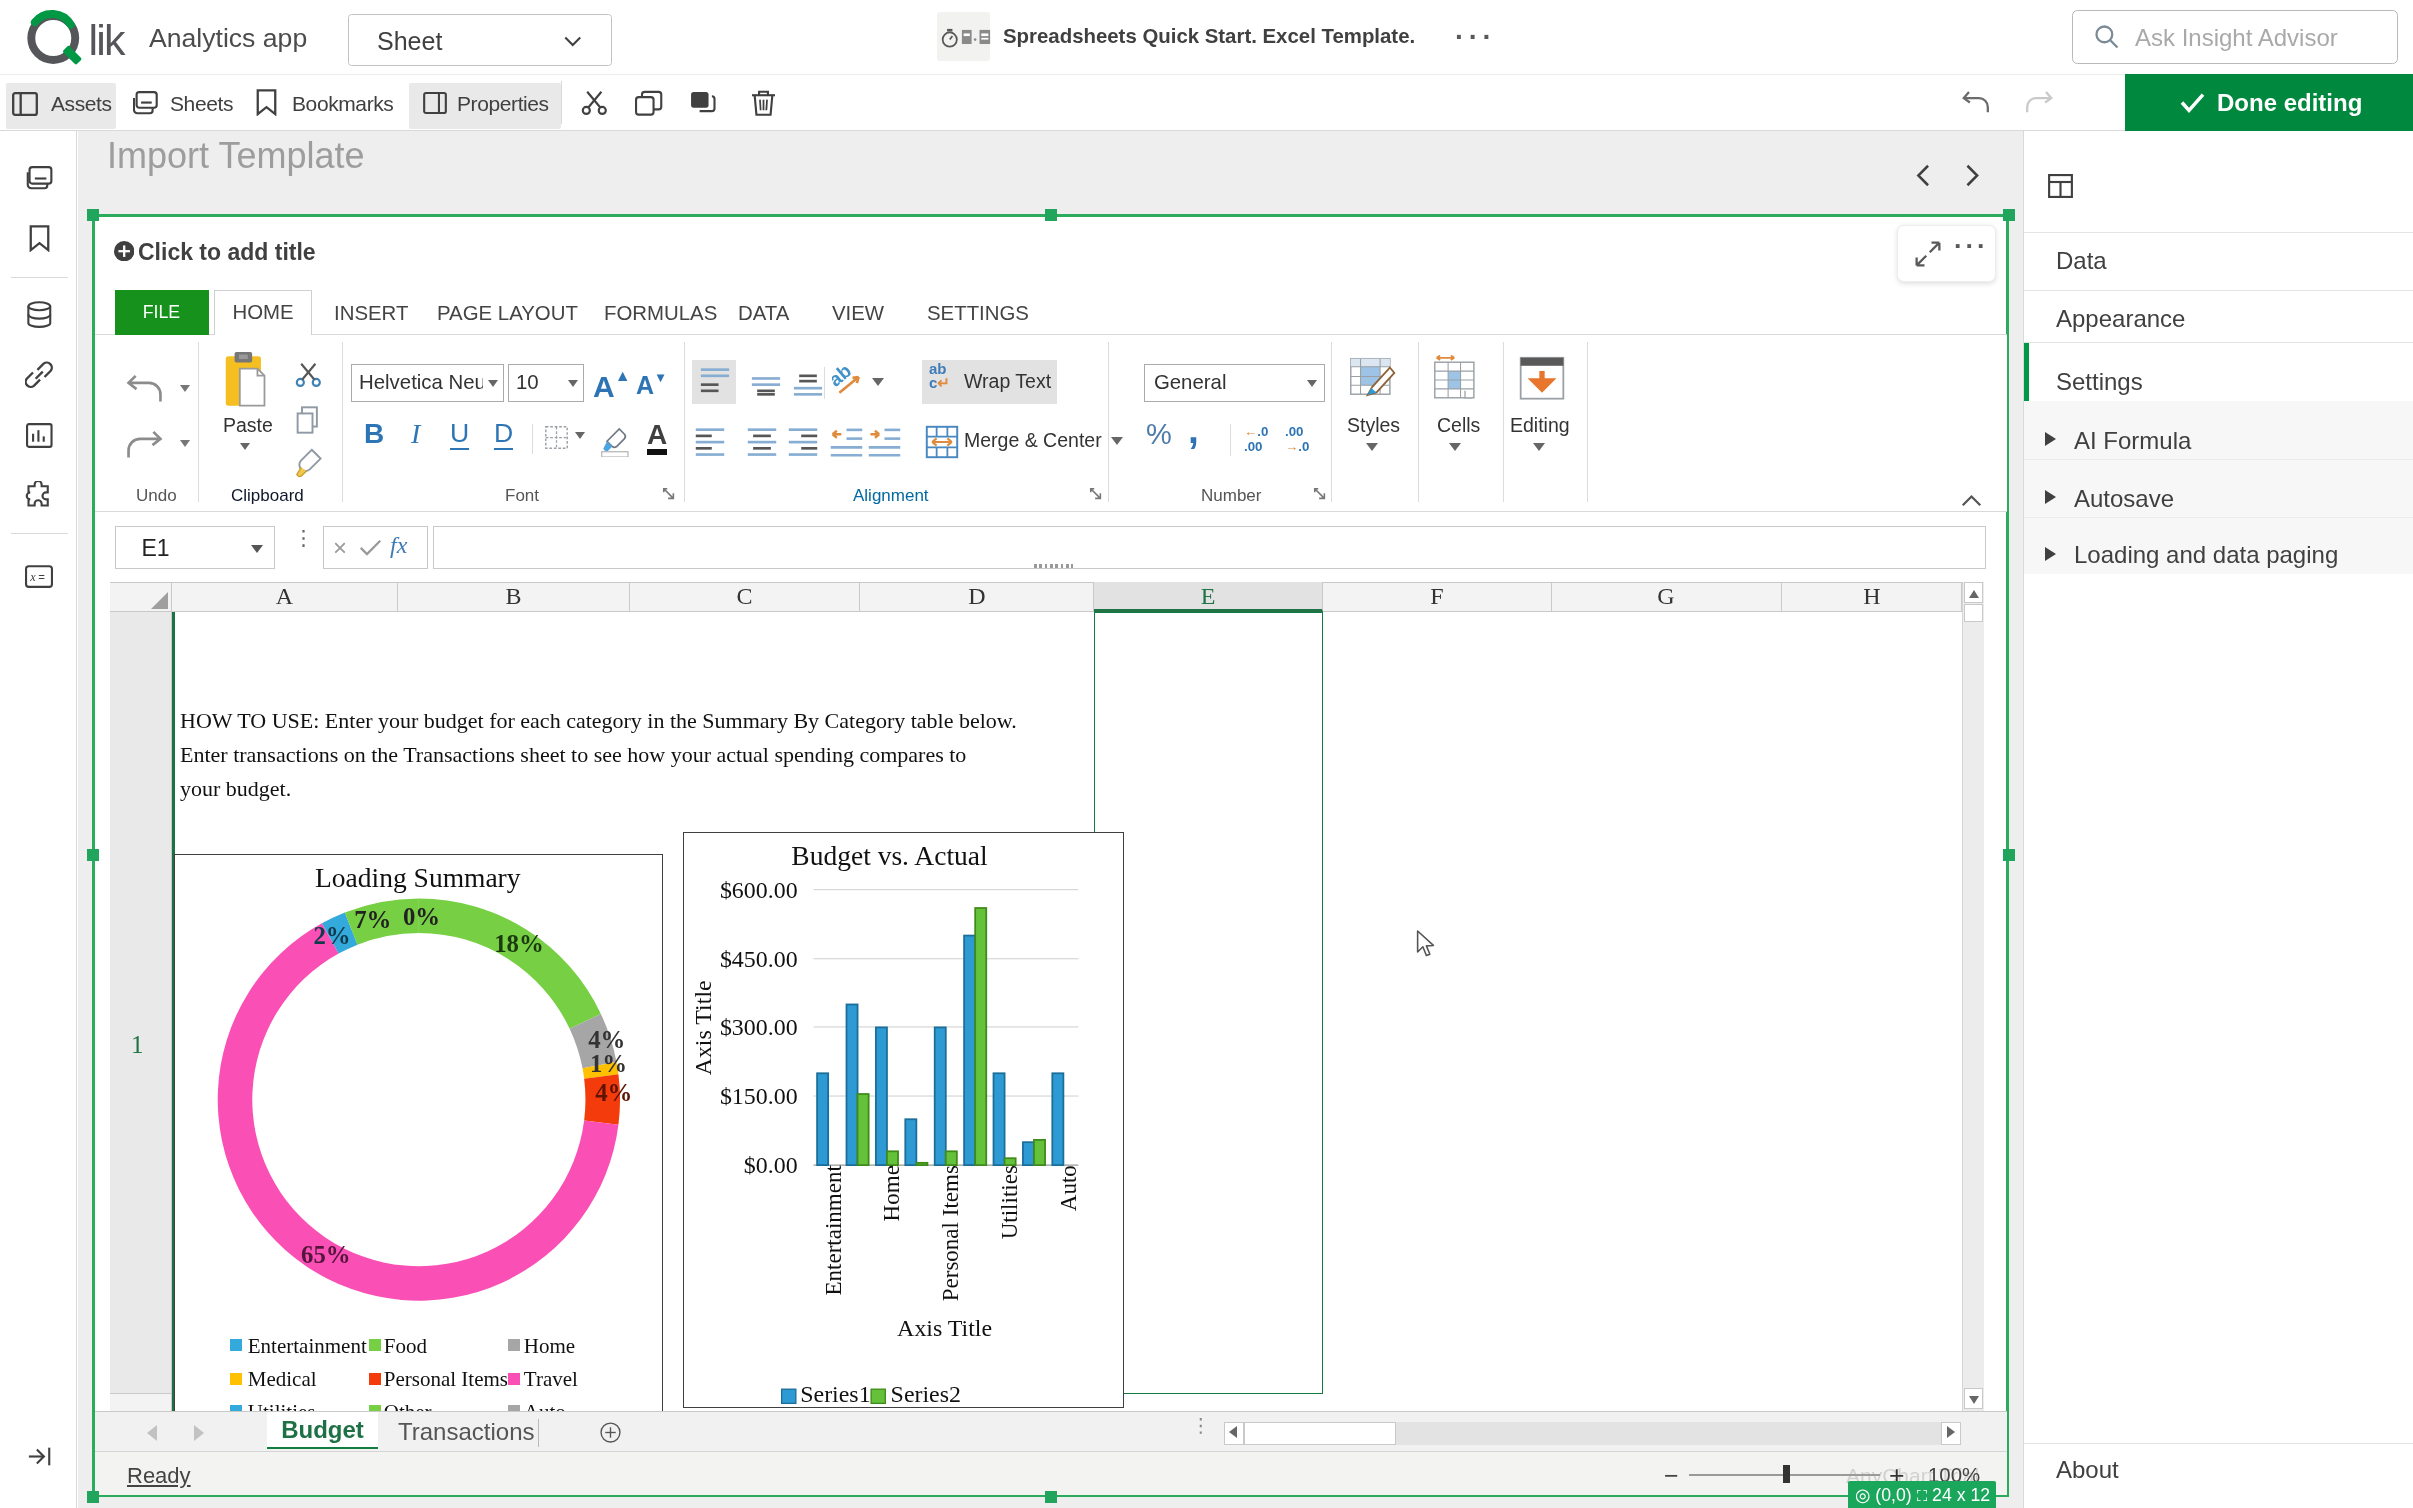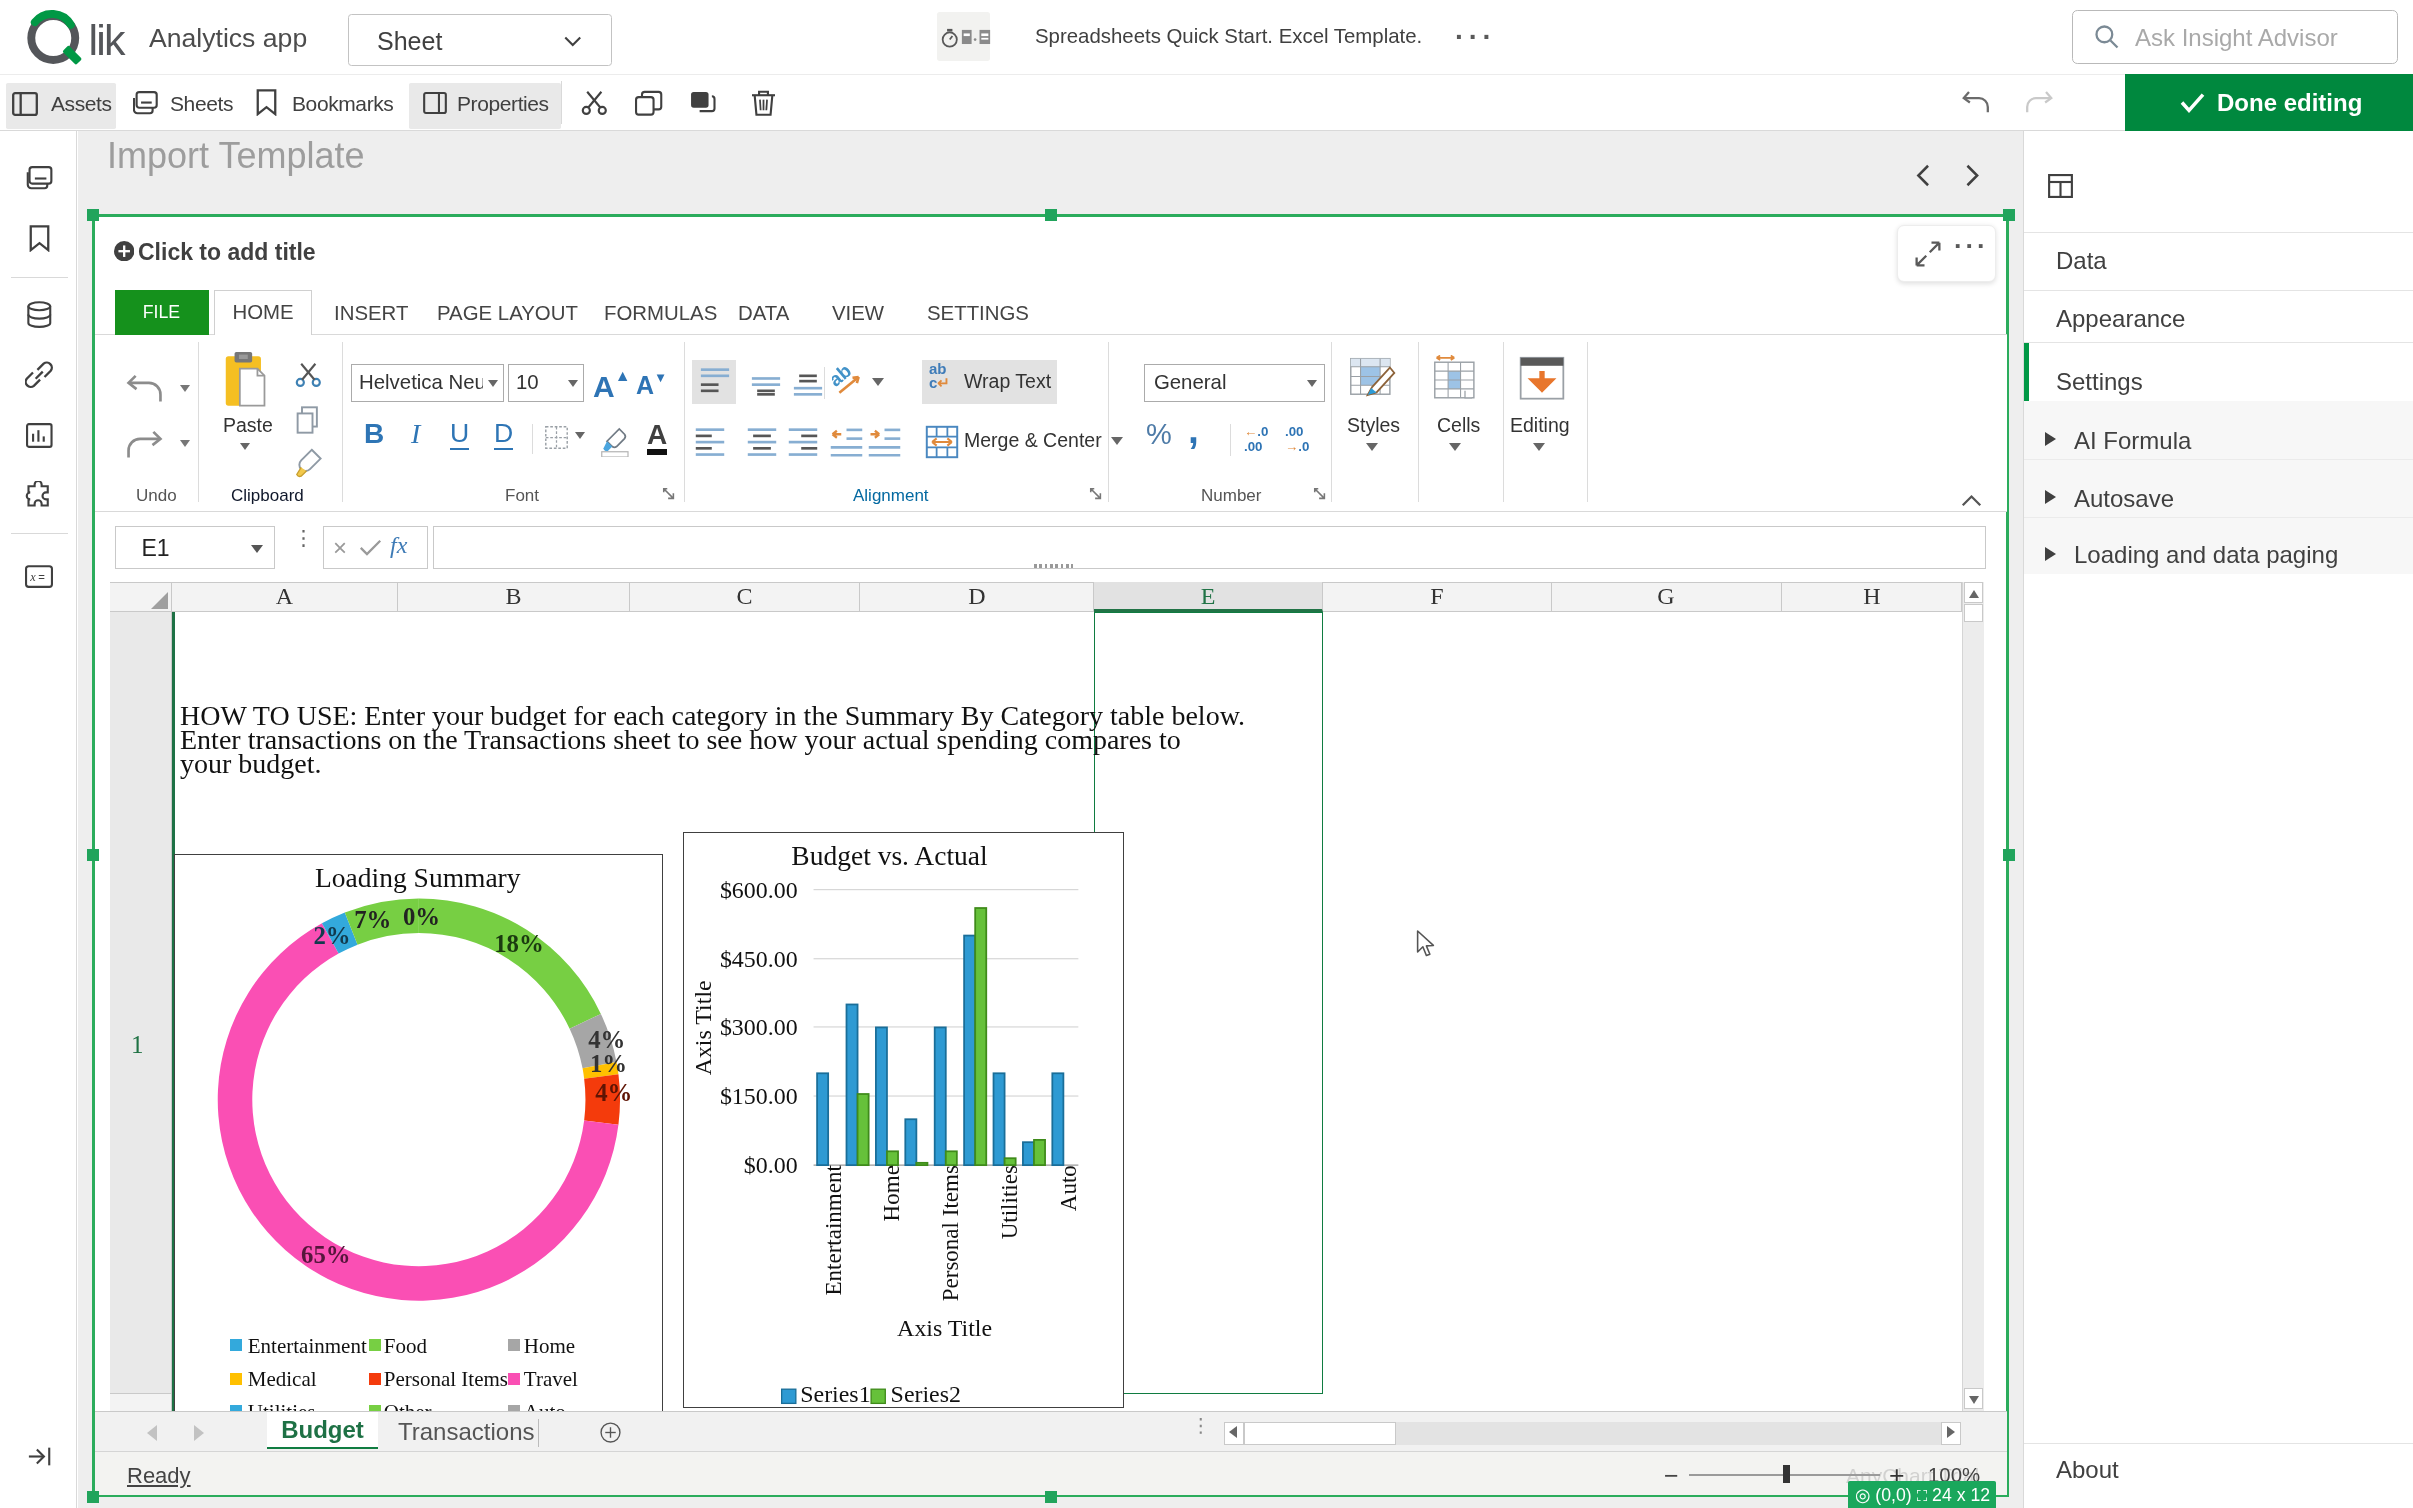--- a/index.html
+++ b/index.html
@@ -34,21 +34,21 @@
       <line x1="11" y1="13" x2="14" y2="9" stroke="#595959" stroke-width="2"></line>
   </svg>
   <svg class="ab" style="left:961px;top:29px" width="30" height="17.7" viewBox="0 0 34 20">
     <rect x="1" y="1" width="11" height="16" fill="#8a8a8a"></rect>
       <rect x="3" y="5" width="7" height="3" fill="#fff"></rect>
     <circle cx="16" cy="12" r="1.5" fill="#8a8a8a"></circle>
     <rect x="21" y="1" width="12" height="16" fill="#8a8a8a"></rect>
       <rect x="23" y="5" width="8" height="3" fill="#fff"></rect>
       <rect x="23" y="10" width="8" height="2" fill="#fff"></rect>
   </svg>
-  <div class="ab" style="left:1003px;top:25px;font-size:20.4px;font-weight:normal;color:#404040;margin-left:32px;">Spreadsheets Quick Start. Excel Template.</div>
+  <div class="ab" style="left:1003px;top:25px;font-size:20.4px;font-weight:bold;color:#404040;">Spreadsheets Quick Start. Excel Template.</div>
   <div class="ab" style="left:1455px;top:21px;font-size:28px;letter-spacing:4.4px;color:#595959;font-weight:bold;">···</div>
 
   <div class="ab" style="left:2072px;top:9.7px;width:326px;height:54px;border:1.8px solid #b9b9b9;border-radius:5.3px;box-sizing:border-box;">
     <svg class="ab" style="left:20.4px;top:12.4px" width="28" height="28" viewBox="0 0 32 32">
         <circle cx="13" cy="13" r="9" fill="none" stroke="#7b8a95" stroke-width="2.6"></circle>
         <line x1="20" y1="20" x2="28" y2="28" stroke="#7b8a95" stroke-width="2.6"></line>
       </svg>
     <div class="ab" style="left:62px;top:13.3px;font-size:24px;color:#a9a9a9;">Ask Insight Advisor</div>
   </div>
 </div>
@@ -469,21 +469,21 @@
   <div class="ab" style="left:0;top:30px;width:62px;height:782px;background:#e9e9e9;border-right:0.9px solid #c9c9c9;border-bottom:0.9px solid #c9c9c9;box-sizing:border-box;">
     <div class="ab serif" style="left:21px;top:419px;font-size:25px;color:#1f7244;">1</div>
   </div>
   <div class="ab" style="left:0;top:812px;width:62px;height:17px;background:#f3f3f3;border-right:0.9px solid #c9c9c9;box-sizing:border-box;"></div>
 
   <div class="ab" style="left:62px;top:30px;width:1790px;height:799px;background:#fff;">
 
     <div class="ab" style="left:0px;top:0;width:2.7px;height:805px;background:#1e7145;"></div>
 
     <div class="ab" style="left:922px;top:0px;width:229px;height:782px;border:1.8px solid #107c41;box-sizing:border-box;"></div>
-    <div class="ab serif" style="left:8px;top:92px;font-size:28px;color:#111;line-height:24px;">HOW TO USE: Enter your budget for each category in the Summary By Category table below.<br>Enter transactions on the Transactions sheet to see how your actual spending compares to<br>your budget.</div>
+    <div class="ab serif" style="left:8px;top:92px;font-size:22px;color:#111;line-height:34px;">HOW TO USE: Enter your budget for each category in the Summary By Category table below.<br>Enter transactions on the Transactions sheet to see how your actual spending compares to<br>your budget.</div>
 
     <div class="ab" style="left:1.8px;top:242px;width:489px;height:603px;background:#fff;border:1.8px solid #404040;box-sizing:border-box;">
       <div class="ab serif" style="left:0;top:7px;width:486px;text-align:center;font-size:27.5px;color:#111;">Loading Summary</div>
       <svg class="ab" style="left:0;top:0" width="486" height="599" viewBox="0 0 548 676">
         <path d="M 275.0 49.0 A 227 227 0 0 1 480.4 179.3 L 445.1 196.0 A 188 188 0 0 0 275.0 88.0 Z" fill="#77cf43"></path>
         <path d="M 480.4 179.3 A 227 227 0 0 1 498.0 233.5 L 459.7 240.8 A 188 188 0 0 0 445.1 196.0 Z" fill="#a6a6a6"></path>
         <path d="M 498.0 233.5 A 227 227 0 0 1 500.2 247.5 L 461.5 252.4 A 188 188 0 0 0 459.7 240.8 Z" fill="#ffc000"></path>
         <path d="M 500.2 247.5 A 227 227 0 0 1 500.2 304.5 L 461.5 299.6 A 188 188 0 0 0 461.5 252.4 Z" fill="#f43b0c"></path>
         <path d="M 500.2 304.5 A 227 227 0 1 1 165.6 77.1 L 184.4 111.3 A 188 188 0 1 0 461.5 299.6 Z" fill="#fa4fb4"></path>
         <path d="M 165.6 77.1 A 227 227 0 0 1 191.4 64.9 L 205.8 101.2 A 188 188 0 0 0 184.4 111.3 Z" fill="#33a9dc"></path>

